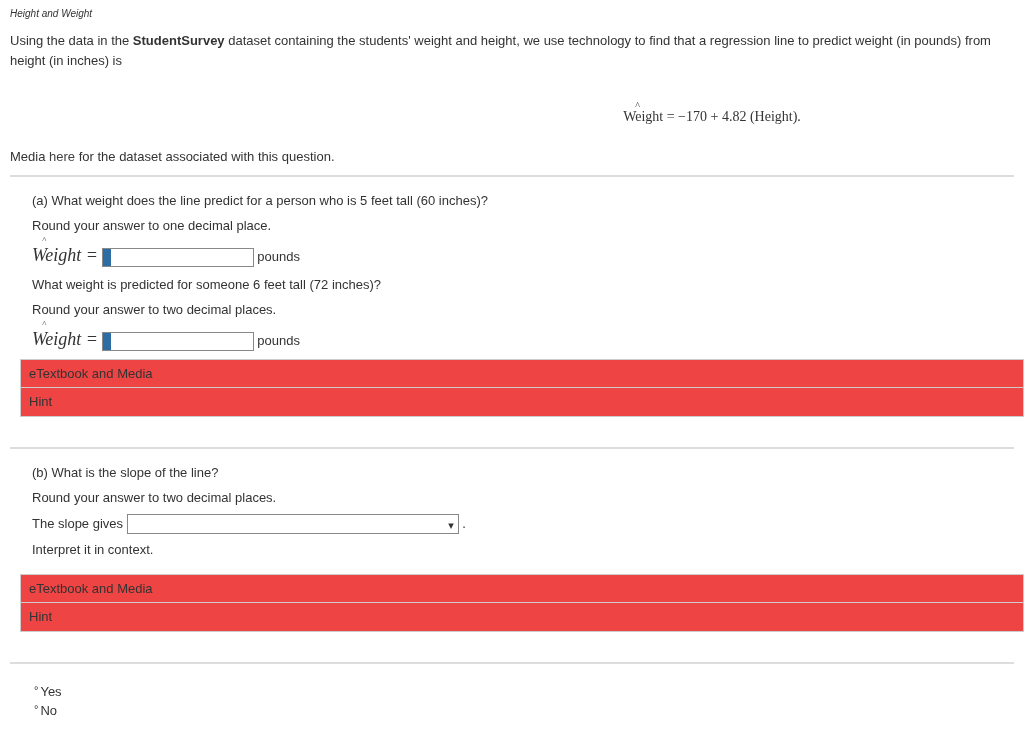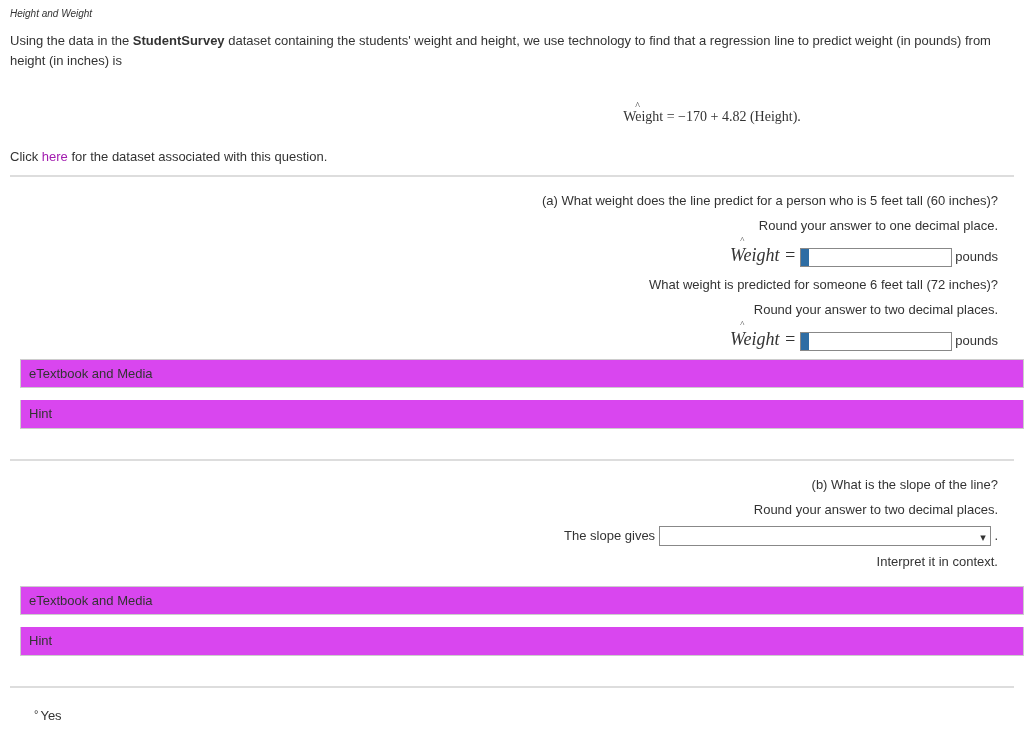--- a/index.html
+++ b/index.html
@@ -38,34 +38,33 @@
     position: absolute;
     top: -8px;
     left: 12px;
     font-size: 10px;
   }
   .dataset-link {
     font-size: 13px;
     margin: 12px 0 8px 0;
   }
   .link {
-    color: #a21caf;
+    color: #404040;
     cursor: pointer;
   }
   .section-divider {
     border-top: 1px solid #ddd;
     margin: 8px 0 0 0;
   }
   .question-block {
     border-top: 1px solid #ddd;
     padding: 8px 0 0 14px;
   }
   .question-row {
-    margin: 6px 16px;
-    text-align: right;
+    margin: 6px 8px;
   }
   .weight-label {
     font-family: 'Times New Roman', serif;
     font-style: italic;
     font-size: 18px;
     position: relative;
     display: inline-block;
   }
   .weight-label::before {
     content: '^';
@@ -102,30 +101,30 @@
   }
   .select-arrow {
     position: absolute;
     right: 4px;
     top: 2px;
     font-size: 11px;
     color: #333;
   }
   .accordion {
     border: 1px solid #ccc;
-    background: #d946ef;
+    background: #ef4444;
     padding: 4px 8px;
     font-size: 13px;
     margin-top: 6px;
     margin-left: -4px;
     margin-right: -10px;
     cursor: pointer;
   }
   .accordion + .accordion {
-    margin-top: 12px;
+    margin-top: 0;
     border-top: none;
   }
   .spacer { height: 18px; }
   .part-gap {
     border-top: 1px solid #ddd;
     margin-top: 12px;
   }
   .radio-group {
     margin: 10px 0 0 10px;
     font-size: 13px;
@@ -143,21 +142,21 @@
 
 <div class="intro">
   <span>Using the data in the </span><span class="bold">StudentSurvey</span><span> dataset containing the students' weight and height, we use technology to find that a regression line to predict weight (in pounds) from height (in inches) is</span>
 </div>
 
 <div class="equation-line">
   <span class="hat-wrap"><span>Weight = −170 + 4.82 (Height).</span></span>
 </div>
 
 <div class="dataset-link">
-  <span>Click </span><span class="link">here</span><span> for the dataset associated with this question.</span>
+  <span>Media </span><span class="link">here</span><span> for the dataset associated with this question.</span>
 </div>
 
 <div class="section-divider"></div>
 
 <div class="question-block">
   <div class="question-row">(a) What weight does the line predict for a person who is 5 feet tall (60 inches)?</div>
   <div class="question-row">Round your answer to one decimal place.</div>
   <div class="question-row">
     <span class="weight-label">Weight =</span>
     <span class="input-box"><span class="input-handle"></span></span>

